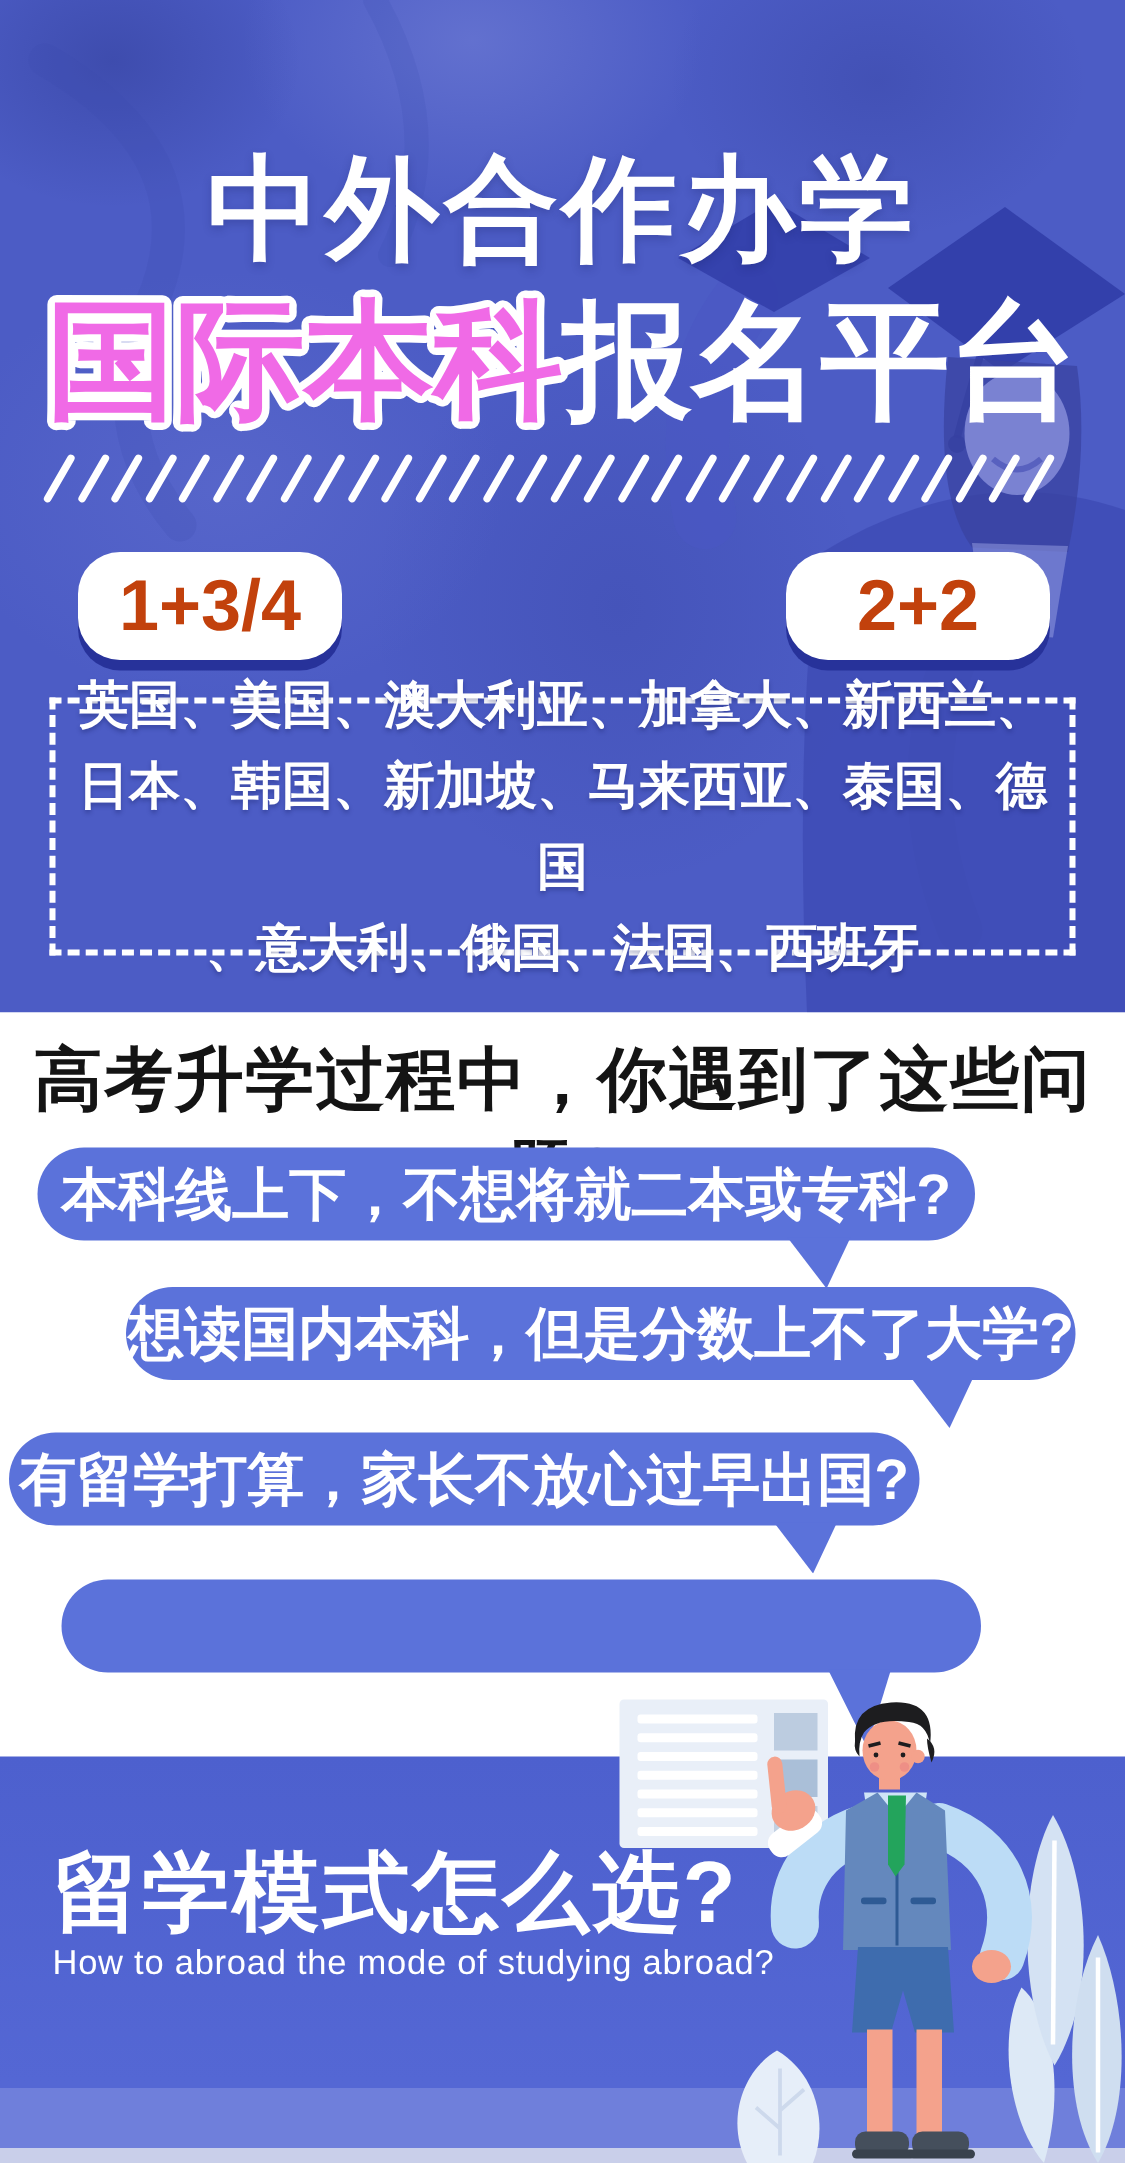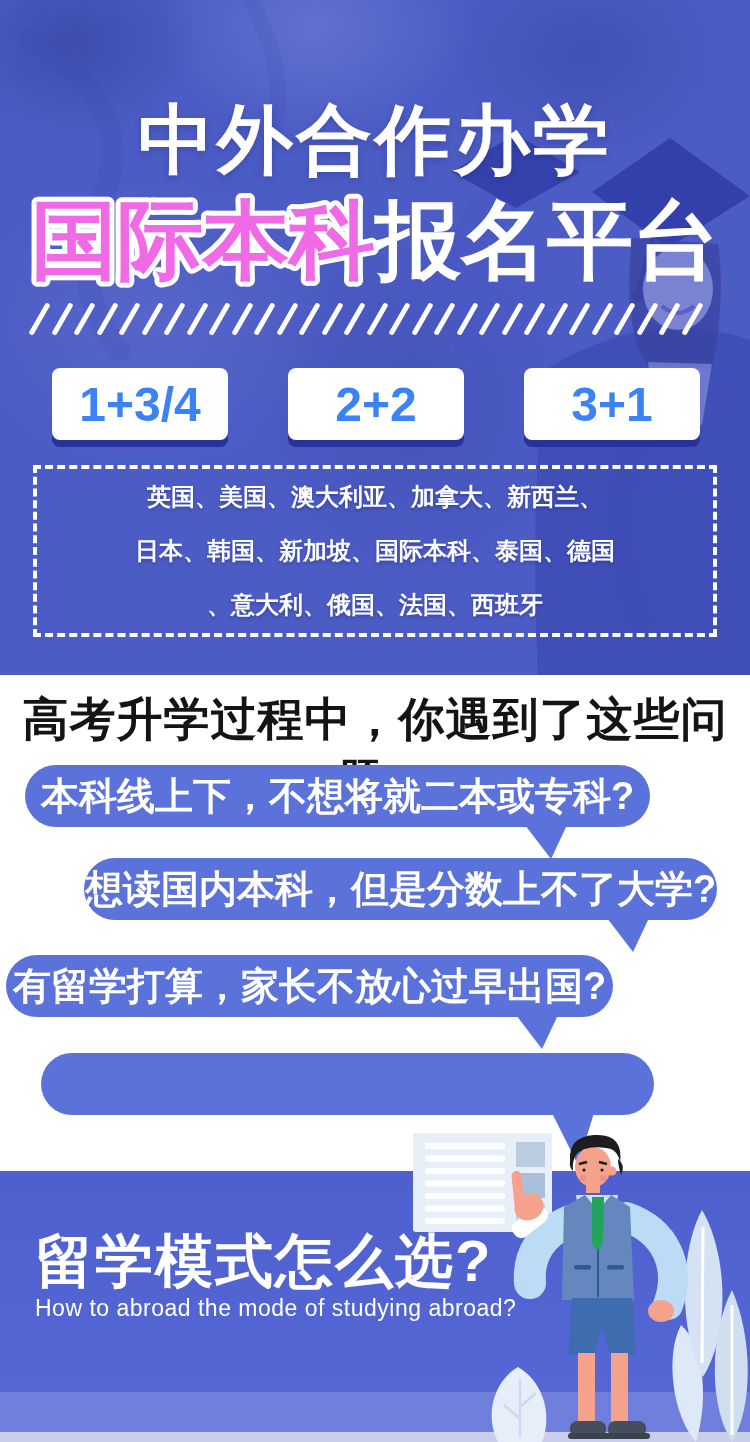--- a/index.html
+++ b/index.html
@@ -22,30 +22,30 @@
   .h-title1{
     position:absolute;top:100px;left:0;width:100%;text-align:center;
     color:#fff;font-size:76px;font-weight:bold;letter-spacing:3px;line-height:1.05;
     text-shadow:0 3px 6px rgba(25,32,100,.25);
   }
   .h-title2{position:absolute;top:178px;left:0;}
   .slashes{position:absolute;top:301px;left:37px;width:678px;display:flex;gap:17.5px;}
   .slashes i{display:block;flex:0 0 5px;width:5px;height:36px;background:#fff;border-radius:3px;transform:rotate(30deg);}
   .pills{position:absolute;top:368px;left:52px;width:648px;display:flex;justify-content:space-between;}
   .pill{
-    width:176px;height:72px;background:#fff;border-radius:8px;
+    width:176px;height:72px;background:#fff;border-radius:28px;
     box-shadow:0 7px 0 #27329a;
     display:flex;align-items:center;justify-content:center;
-    font-size:48px;font-weight:bold;color:#3b82f6;
+    font-size:48px;font-weight:bold;color:#c2410c;
   }
   .countries{
     position:absolute;top:465px;left:33px;width:684px;height:172px;box-sizing:border-box;
     border:4px dashed #ffffff;
     display:flex;flex-direction:column;justify-content:center;
-    text-align:center;color:#fff;font-weight:bold;font-size:24px;line-height:54px;
+    text-align:center;color:#fff;font-weight:bold;font-size:34px;line-height:54px;
     text-shadow:0 2px 3px rgba(20,30,95,.35);
   }
   
   .qs{position:absolute;top:675px;left:0;width:750px;height:496px;background:#fff;}
   .q-heading{
     position:absolute;top:14px;left:0;width:100%;text-align:center;
     color:#141414;font-size:46px;font-weight:bold;letter-spacing:1px;
   }
   .bubble{
     position:absolute;height:62px;background:#5b72da;border-radius:31px;
@@ -137,26 +137,25 @@
         <i></i>
         <i></i>
         <i></i>
         <i></i>
         <i></i>
       </div>
 
     <div class="pills">
       <div class="pill">1+3/4</div>
       <div class="pill">2+2</div>
-      <div class="pill">3+1</div>
     </div>
 
     <div class="countries">
       <div>英国、美国、澳大利亚、加拿大、新西兰、</div>
-      <div>日本、韩国、新加坡、国际本科、泰国、德国</div>
+      <div>日本、韩国、新加坡、马来西亚、泰国、德国</div>
       <div>、意大利、俄国、法国、西班牙</div>
     </div>
   </div>
 
   <div class="qs">
     <div class="q-heading">高考升学过程中，你遇到了这些问题?</div>
 
     <div class="bubble b1">
       <span>本科线上下，不想将就二本或专科?</span>
       <i class="tail"></i>

